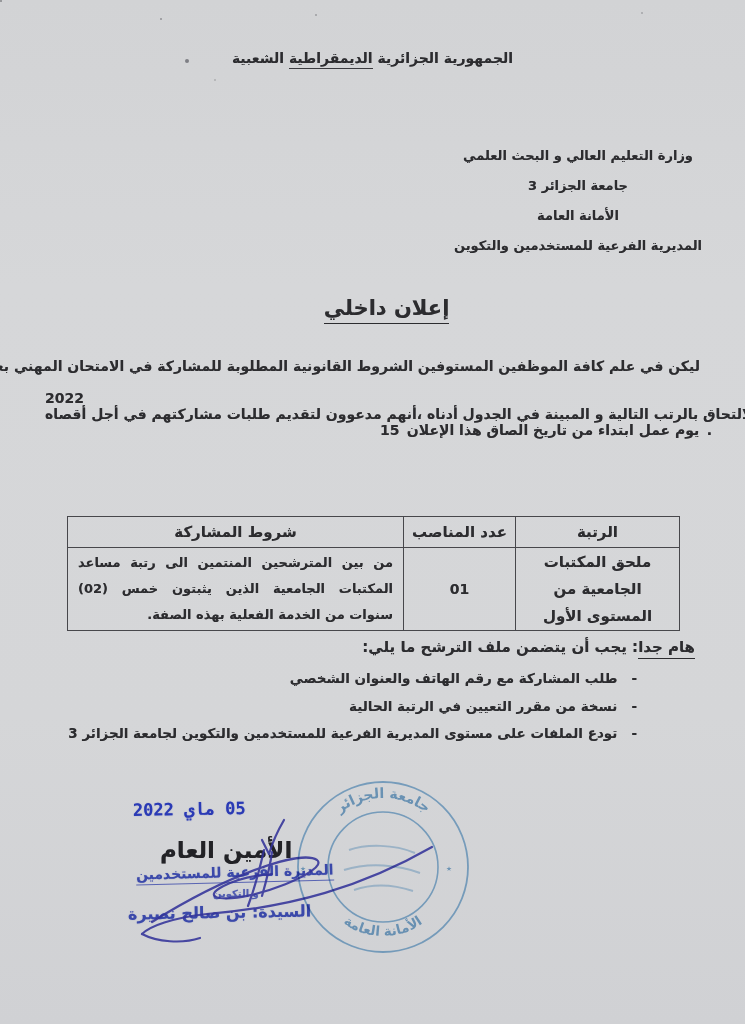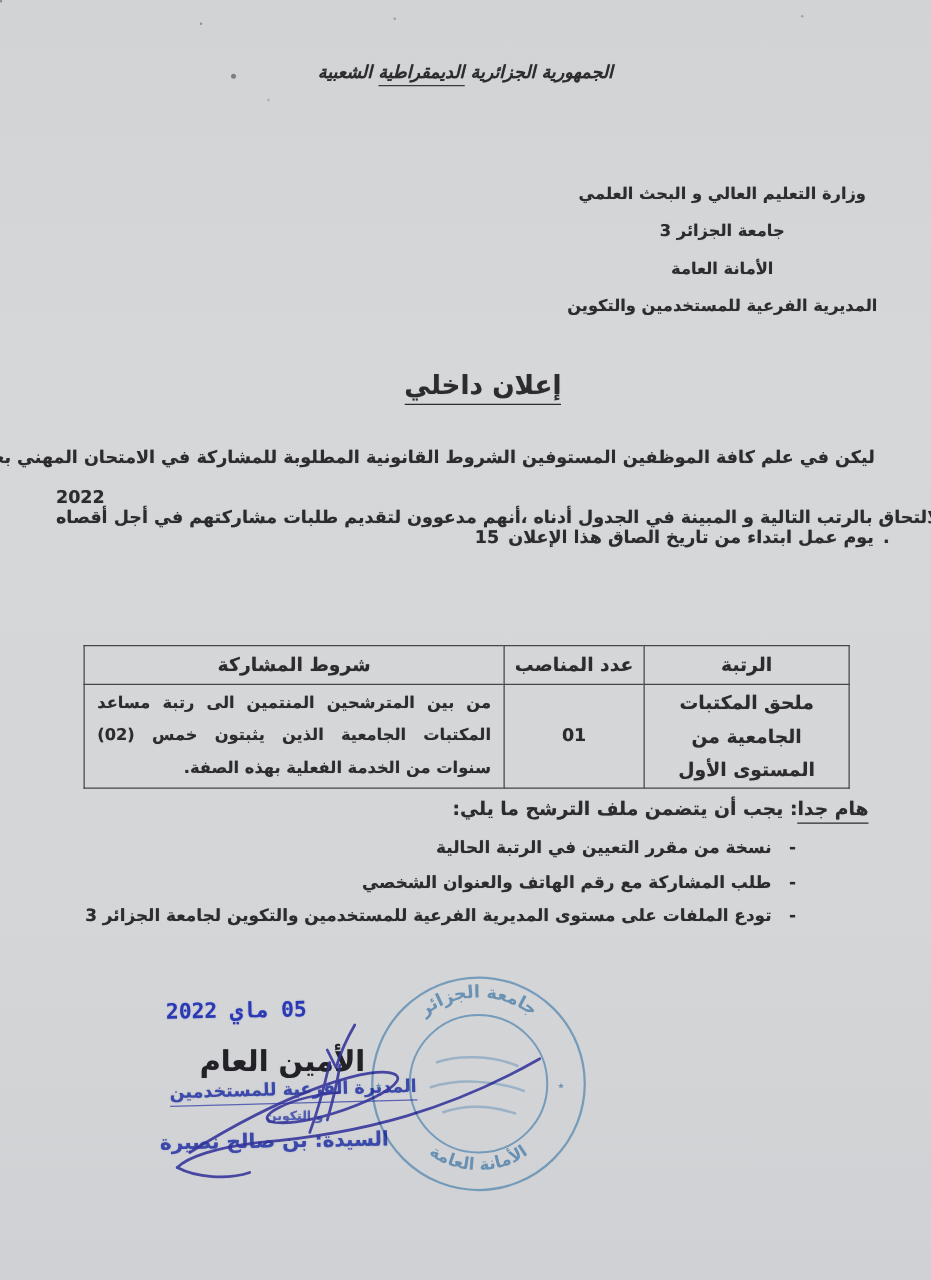--- a/index.html
+++ b/index.html
@@ -17,21 +17,21 @@
   .ink{ text-shadow:0 0 .6px rgba(45,45,50,.45); }
 
   
   .specks{position:absolute;top:0;left:0;width:2px;height:2px;border-radius:50%;
     background:rgba(70,70,75,.55);
     box-shadow:160px 18px 0 rgba(80,80,85,.5), 186px 60px 0 1px rgba(70,70,78,.6),
                315px 14px 0 rgba(90,90,95,.45), 641px 12px 0 rgba(95,95,100,.4),
                214px 79px 0 rgba(100,100,105,.35), 52px 398px 0 rgba(110,110,115,.3);}
 
   .republic{position:absolute;top:50px;left:0;right:0;text-align:center;
-    font-size:14px;font-weight:bold;letter-spacing:.2px;font-style:italic;}
+    font-size:14px;font-weight:bold;letter-spacing:.2px;}
   .republic .u{border-bottom:1.4px solid #3a3a3e;padding-bottom:2px;}
 
   .letterhead{position:absolute;top:141px;left:440px;width:276px;text-align:center;
     font-size:13px;font-weight:bold;line-height:30px;}
 
   .doc-title{position:absolute;top:296px;left:0;right:0;text-align:center;
     transform:translateX(14px);font-size:21px;font-weight:bold;}
   .doc-title span{border-bottom:1.7px solid #2c2c2f;padding-bottom:3px;}
 
   .intro-line{position:absolute;right:45px;left:45px;text-align:right;
@@ -132,24 +132,24 @@
     </tr>
   </tbody>
     </table>
 
   <div class="important ink">
     <span class="label">هام جدا</span><span>: يجب أن يتضمن ملف الترشح ما يلي:</span>
   </div>
 
   <div class="bullets ink">
     <div class="bullet">
-      <span class="dash">-</span><span>نسخة من مقرر التعيين في الرتبة الحالية</span>
+      <span class="dash">-</span><span>طلب المشاركة مع رقم الهاتف والعنوان الشخصي</span>
     </div>
     <div class="bullet">
-      <span class="dash">-</span><span>طلب المشاركة مع رقم الهاتف والعنوان الشخصي</span>
+      <span class="dash">-</span><span>نسخة من مقرر التعيين في الرتبة الحالية</span>
     </div>
     <div class="bullet">
       <span class="dash">-</span><span>تودع الملفات على مستوى المديرية الفرعية للمستخدمين والتكوين لجامعة الجزائر 3</span>
     </div>
   </div>
 
   <div class="date-stamp">05 ماي 2022</div>
 
   <div class="sg-title ink">الأمين العام</div>
 

